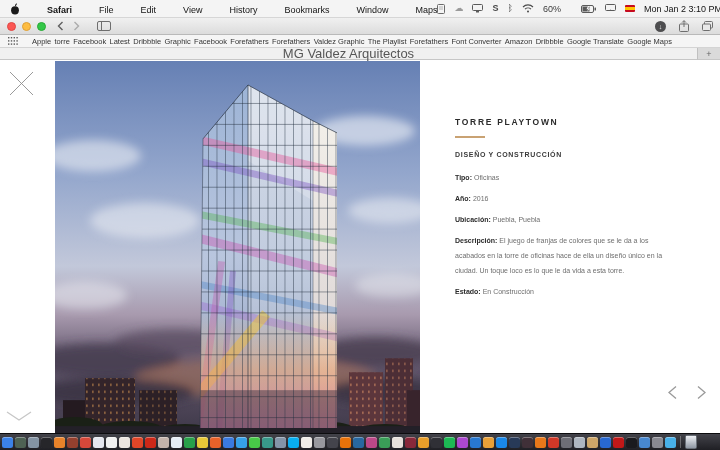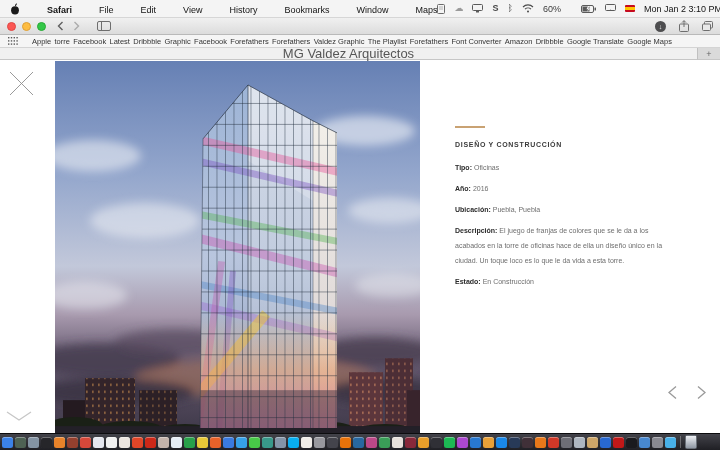--- a/index.html
+++ b/index.html
@@ -375,20 +375,21 @@
         </g>
         <polyline points="148,78 193,24 258,60 282,72" fill="none" stroke="#2a3442" stroke-width="1" opacity=".7"></polyline>
         <line x1="193" y1="24" x2="193" y2="368" stroke="#1c2836" stroke-width="1" opacity=".6"></line>
         <line x1="258" y1="60" x2="258" y2="368" stroke="#2a3442" stroke-width=".8" opacity=".5"></line>
         <line x1="148" y1="78" x2="145" y2="368" stroke="#2a3442" stroke-width=".8" opacity=".6"></line>
       </g>
     </svg>
   </div>
 
   <div class="details">
+    <div class="proj-title">TORRE PLAYTOWN</div>
     <div class="divider"></div>
     <div class="section-heading">DISEÑO Y CONSTRUCCIÓN</div>
     <p class="field"><b>Tipo:</b> <span>Oficinas</span></p>
     <p class="field"><b>Año:</b> <span>2016</span></p>
     <p class="field"><b>Ubicación:</b> <span>Puebla, Puebla</span></p>
     <p class="field"><b>Descripción:</b> <span>El juego de franjas de colores que se le da a los acabados en la torre de oficinas hace de ella un diseño único en la ciudad. Un toque loco es lo que le da vida a esta torre.</span></p>
     <p class="field"><b>Estado:</b> <span>En Construcción</span></p>
   </div>
 
   <span class="nav-arrow prev">

